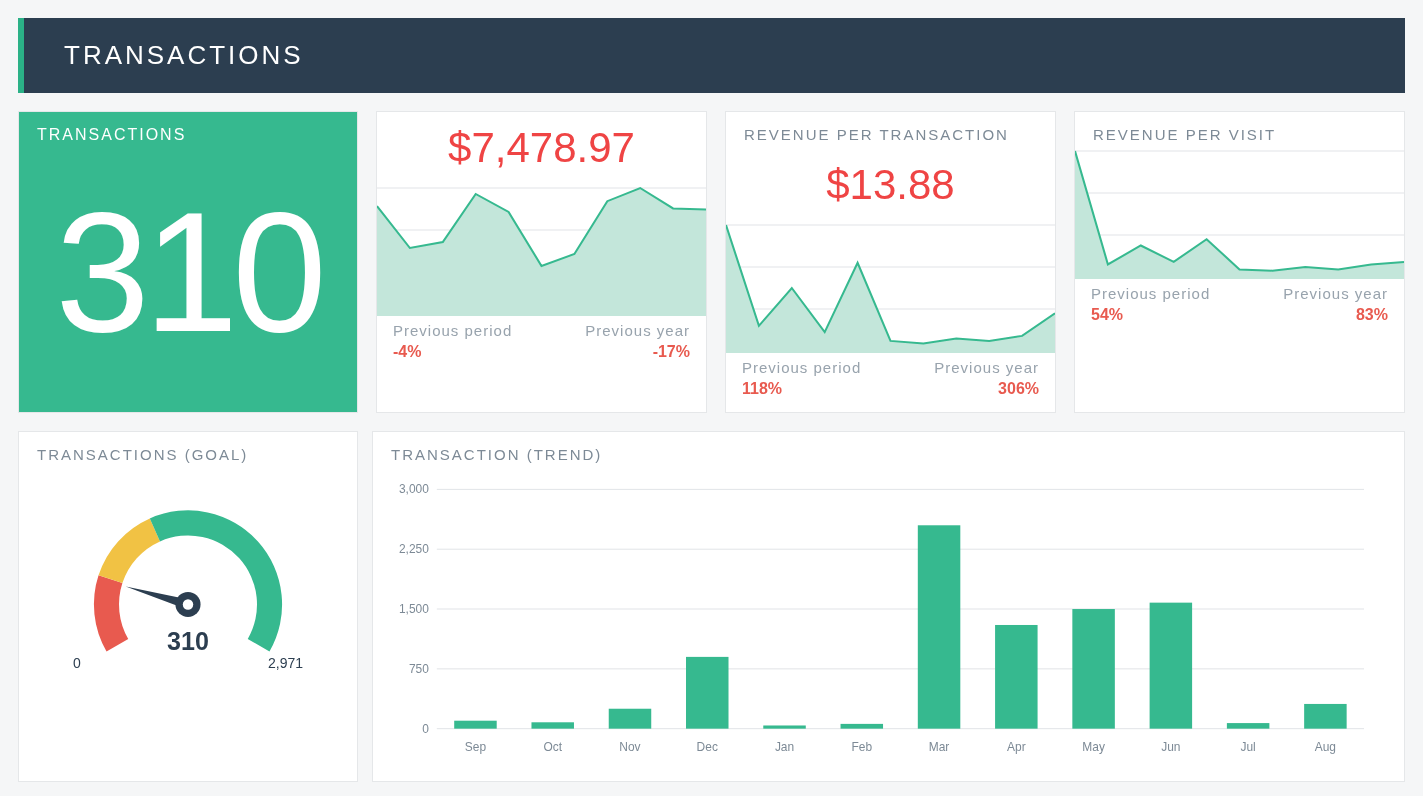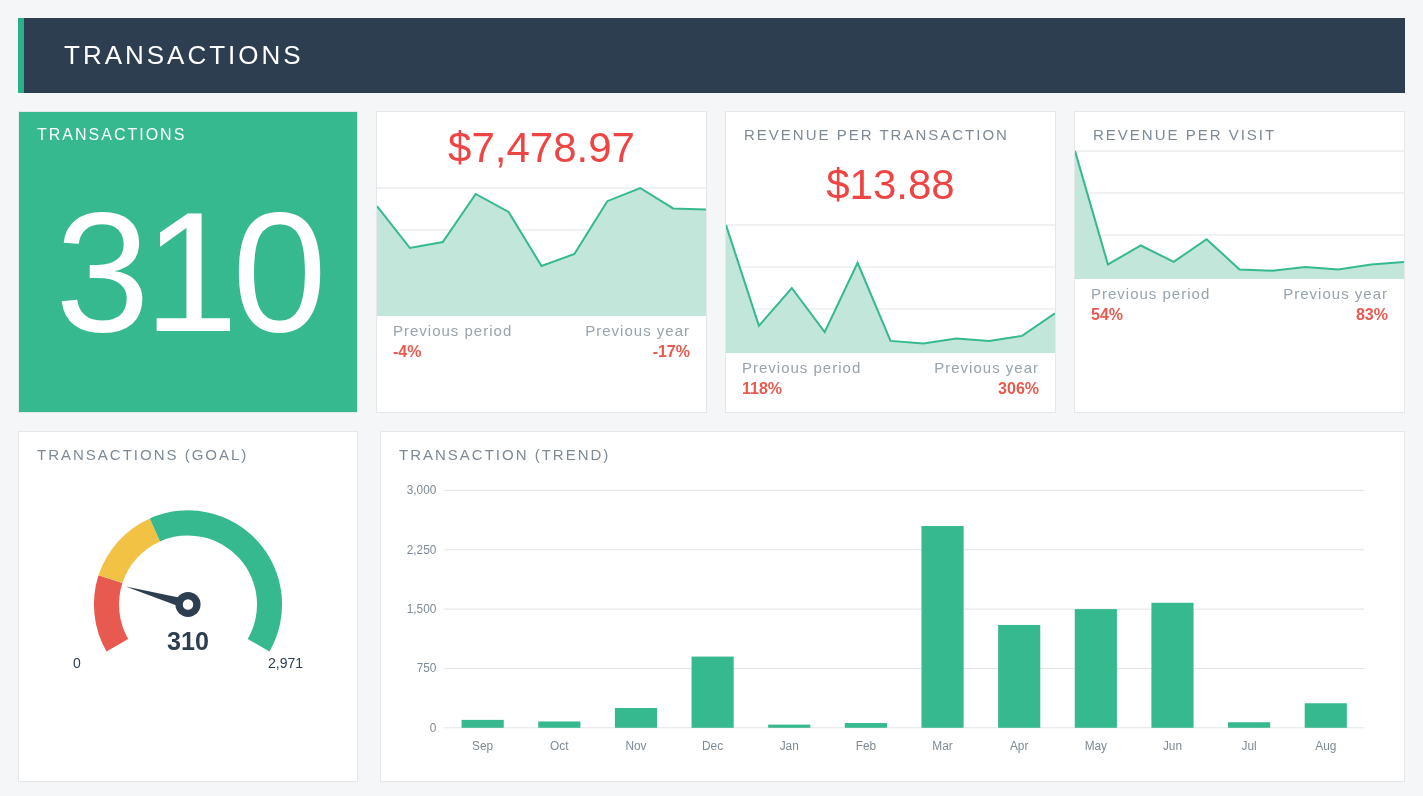--- a/index.html
+++ b/index.html
@@ -65,21 +65,21 @@
   .compare {
     display: flex;
     justify-content: space-between;
     padding: 6px 16px 14px;
     font-size: 14px;
   }
   .compare .col { text-align: left; }
   .compare .col.right { text-align: right; }
   .compare .lbl { color: #98a3ad; letter-spacing: 1px; font-size: 15px; }
   .compare .val { color: #e85a4f; font-weight: 600; margin-top: 4px; font-size: 16px; }
-  .row2 { display: flex; gap: 22px; }
+  .row2 { display: flex; gap: 14px; }
   .goal-card { flex: 0 0 340px; }
   .trend-card { flex: 1; }
   .gauge-wrap { text-align: center; padding: 10px 0 20px; }
   .gauge-wrap svg { width: 230px; }
   .gauge-center {
     font-size: 24px; font-weight: 600; fill: #2c3e50;
   }
   .gauge-minmax {
     display: flex; justify-content: space-between;
     width: 230px; margin: -6px auto 0;

